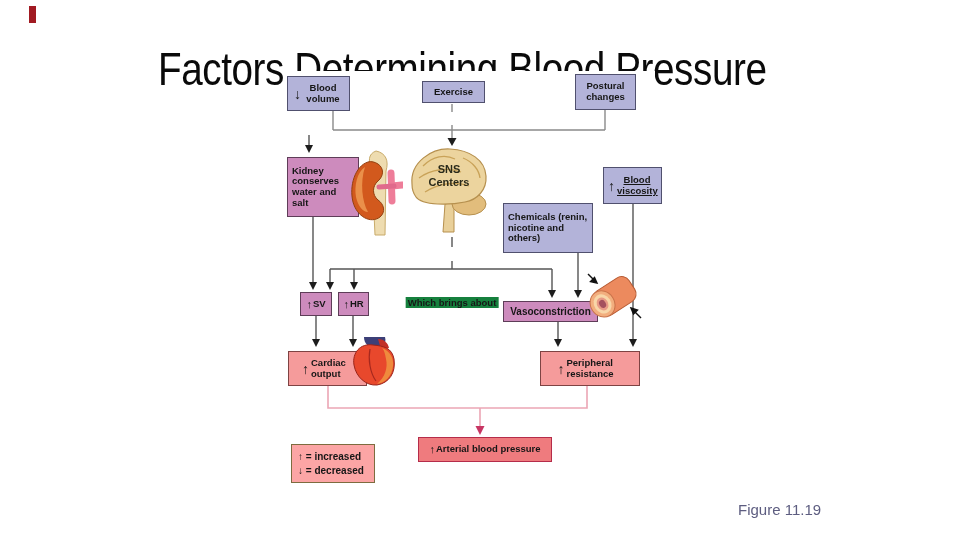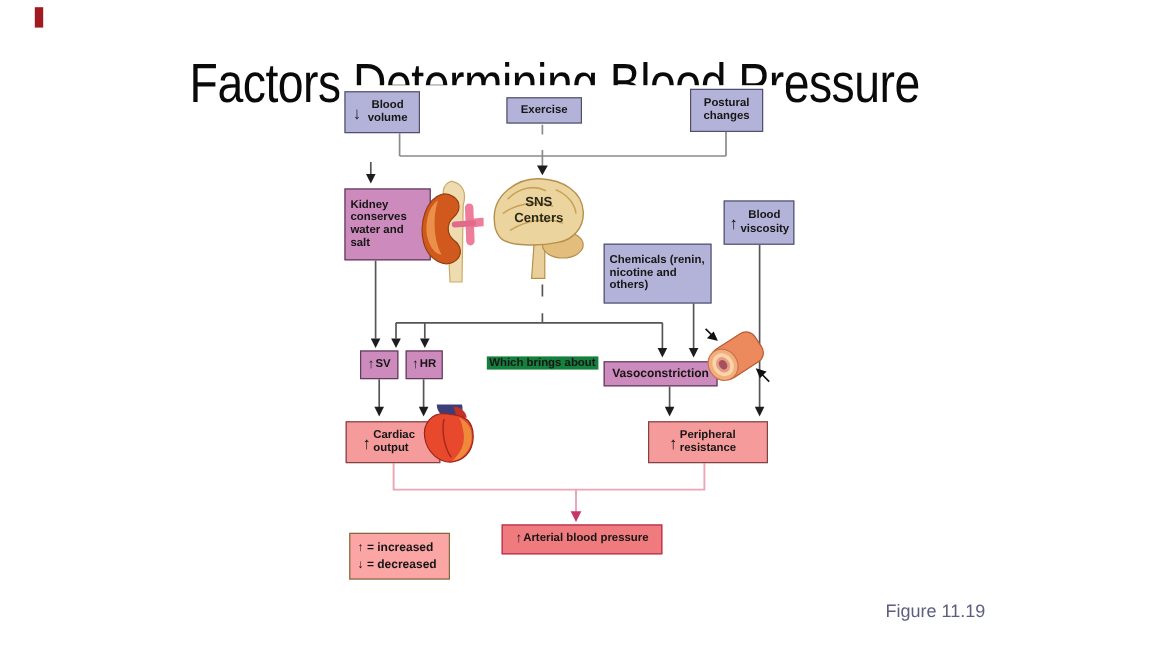--- a/index.html
+++ b/index.html
@@ -93,21 +93,21 @@
     <div class="bx plum leftal" style="left:4px;top:86px;width:72px;height:60px;">
       <span style="width:60px;">Kidney conserves water and salt</span>
     </div>
 
     <div class="bx lav leftal" style="left:220px;top:90px;width:90px;height:50px;margin-top:42px;">
       <span>Chemicals (renin, nicotine and others)</span>
     </div>
 
     <div class="bx lav" style="left:320px;top:96px;width:59px;height:37px;">
       <span class="arr">↑</span>
-      <span style="width:40px;">Blood viscosity</span>
+      <span style="width:40px;text-decoration:underline;">Blood viscosity</span>
     </div>
 
     <div class="flabel" style="left:169px;top:178px;">Which brings about</div>
 
     <div class="bx plum" style="left:17px;top:221px;width:32px;height:24px;">
       <span class="arr sm">↑</span>
       <span>SV</span>
     </div>
 
     <div class="bx plum" style="left:55px;top:221px;width:31px;height:24px;">

